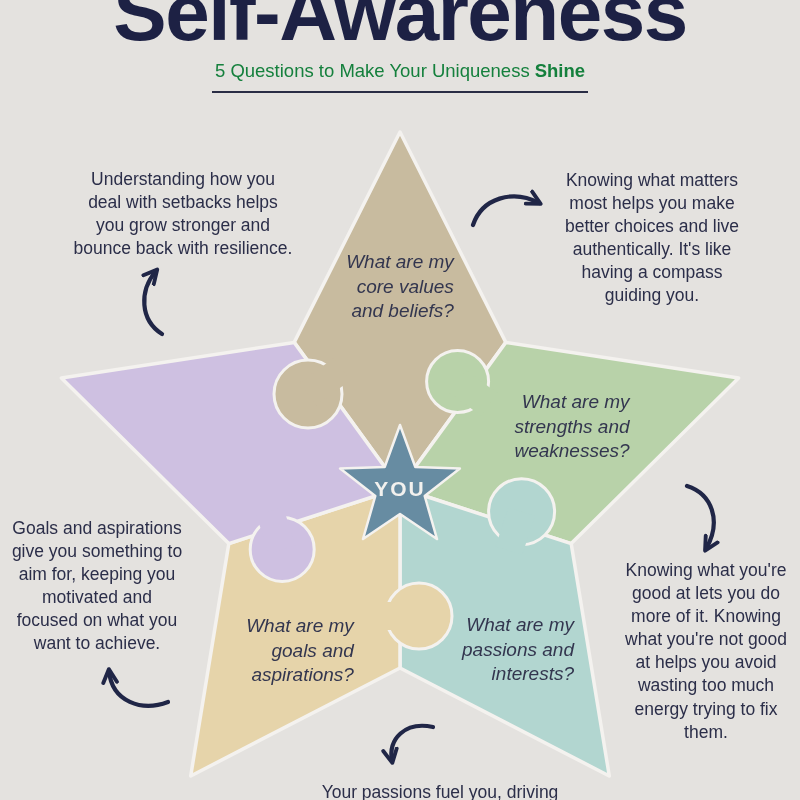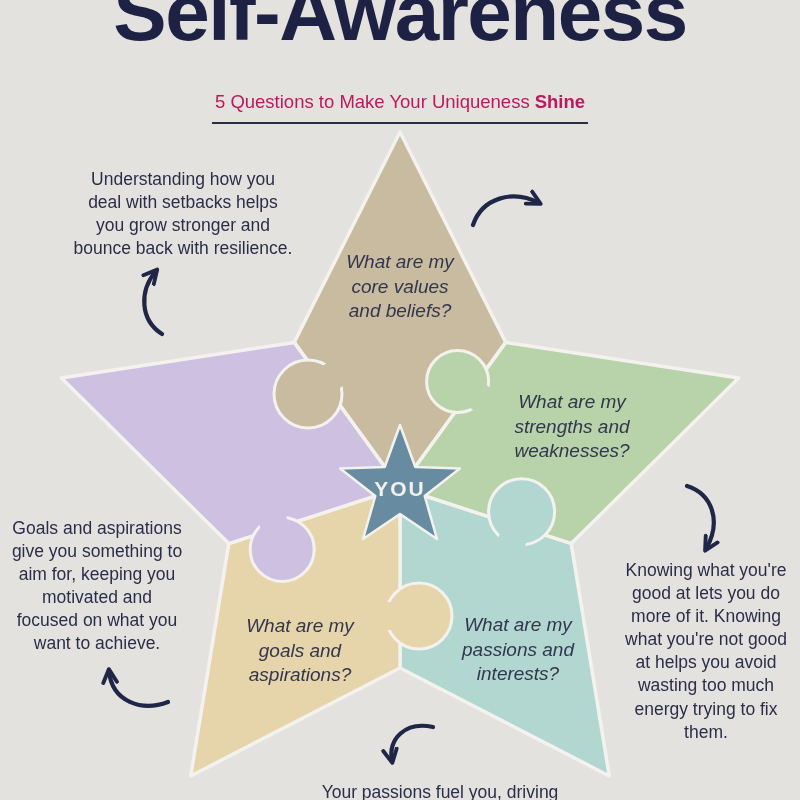--- a/index.html
+++ b/index.html
@@ -9,29 +9,29 @@
     font-family:"Liberation Sans",sans-serif;
     color:#2a2d45;
   }
   .title{
     position:absolute;top:-27px;left:0;width:800px;margin:0;
     text-align:center;font-size:80px;line-height:1;font-weight:800;
     letter-spacing:-1.5px;color:#1d2144;
   }
   .subtitle-wrap{position:absolute;top:60px;left:0;width:800px;text-align:center;}
   .subtitle{
-    display:inline-block;font-size:18.5px;color:#be185d;
-    padding:0 3px 9px 3px;border-bottom:2px solid #2a2d45;margin-top:31px;
+    display:inline-block;font-size:18.5px;color:#15803d;
+    padding:0 3px 9px 3px;border-bottom:2px solid #2a2d45;
   }
   .subtitle b{margin-left:5px;font-weight:700;}
   svg.diagram{position:absolute;left:0;top:0;}
   .q{
     position:absolute;transform:translate(-50%,-50%);
     font-style:italic;font-size:19px;line-height:1.3;color:#33364f;
-    text-align:center;white-space:pre-line;font-weight:500;
+    text-align:right;white-space:pre-line;font-weight:500;
   }
   .q-core{left:400px;top:287px;}
   .q-adversity{left:198px;top:428px;}
   .q-strengths{left:572px;top:427px;}
   .q-goals{left:300px;top:651px;}
   .q-passions{left:518px;top:650px;}
   .note{
     position:absolute;transform:translate(-50%,-50%);
     font-size:17.5px;line-height:1.32;color:#2b2e49;
     text-align:center;white-space:pre-line;
@@ -108,20 +108,26 @@
 passions and
 interests?</div>
   <div class="q q-goals">What are my
 goals and
 aspirations?</div>
 
   <div class="note note-tl">Understanding how you
 deal with setbacks helps
 you grow stronger and
 bounce back with resilience.</div>
+  <div class="note note-tr">Knowing what matters
+most helps you make
+better choices and live
+authentically. It's like
+having a compass
+guiding you.</div>
   <div class="note note-r">Knowing what you're
 good at lets you do
 more of it. Knowing
 what you're not good
 at helps you avoid
 wasting too much
 energy trying to fix
 them.</div>
   <div class="note note-l">Goals and aspirations
 give you something to

